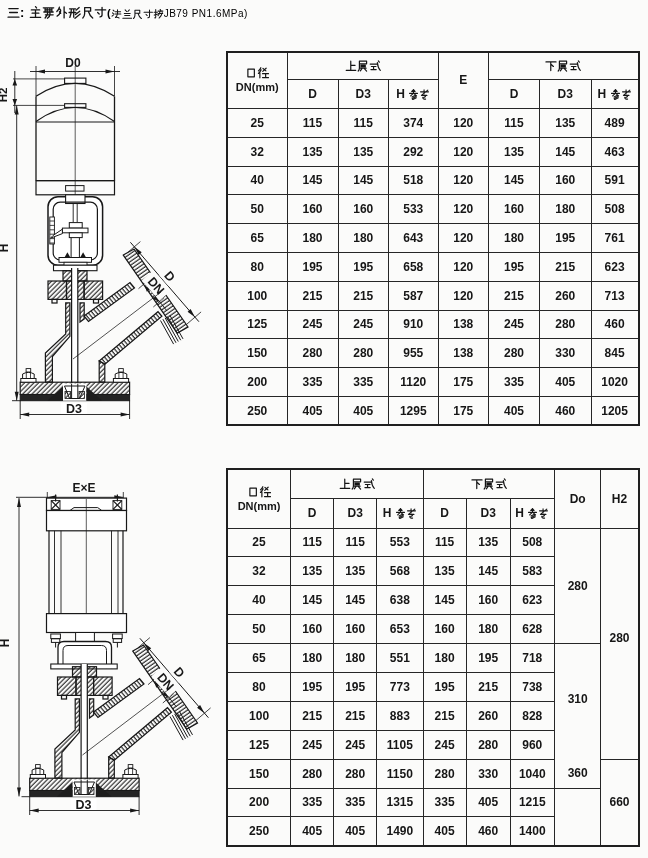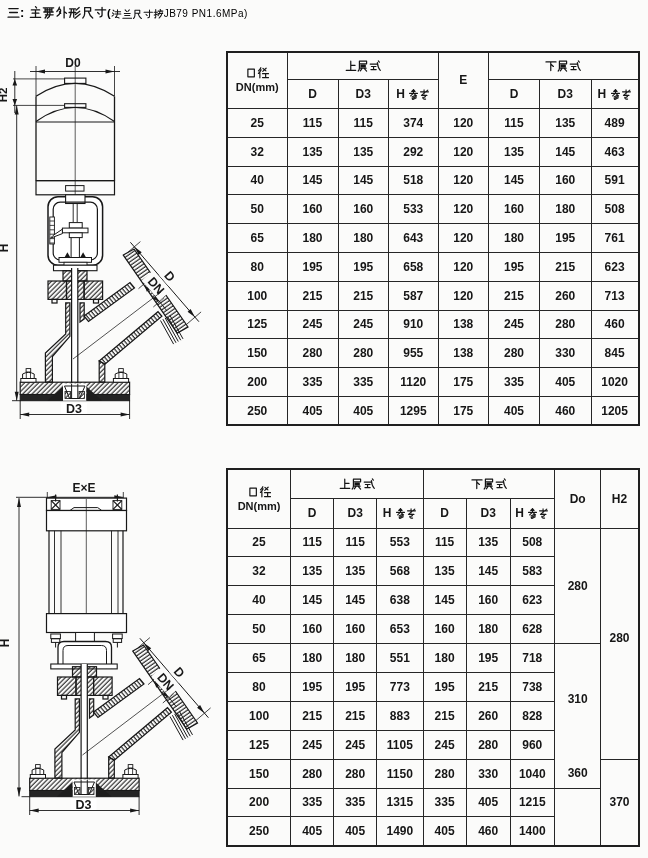--- a/index.html
+++ b/index.html
@@ -737,21 +737,21 @@
         <td>960</td>
       </tr>
       <tr style="height:28.9px">
         <td>150</td>
         <td>280</td>
         <td>280</td>
         <td>1150</td>
         <td>280</td>
         <td>330</td>
         <td>1040</td>
-        <td rowspan="3">370</td>
+        <td rowspan="3">660</td>
       </tr>
       <tr style="height:28.9px">
         <td>200</td>
         <td>335</td>
         <td>335</td>
         <td>1315</td>
         <td>335</td>
         <td>405</td>
         <td>1215</td>
         <td rowspan="2"></td>

